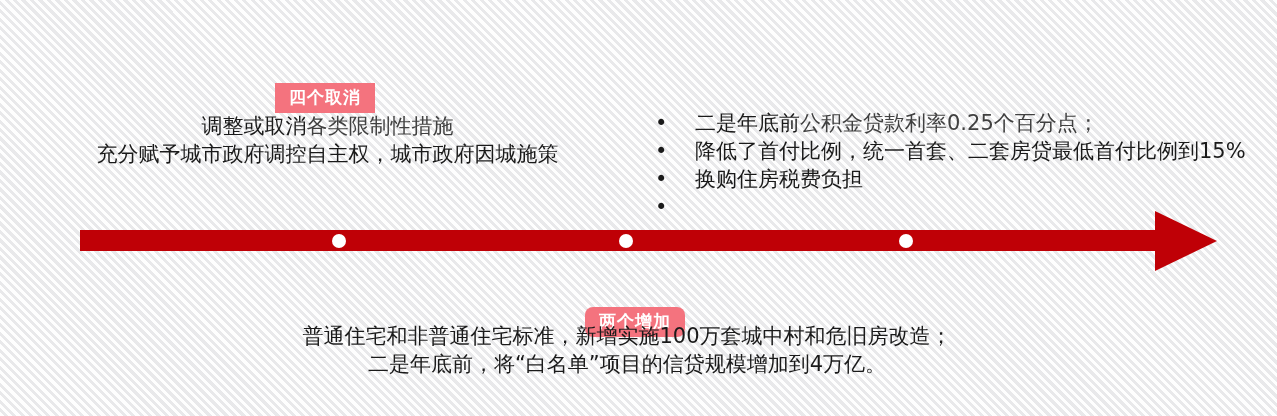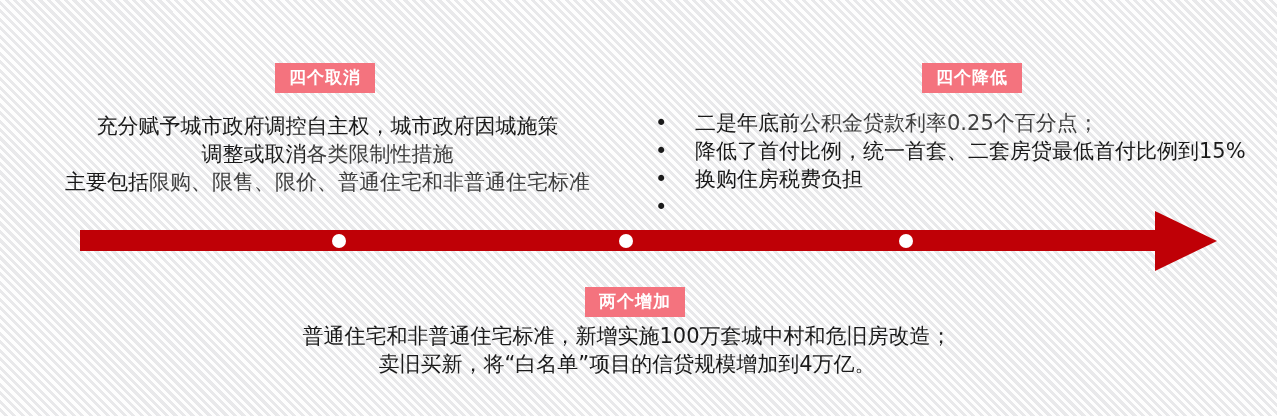--- a/index.html
+++ b/index.html
@@ -61,24 +61,25 @@
   .badge {
     position: absolute;
     background: #f4737e;
     color: #ffffff;
     font-weight: bold;
     font-size: 17px;
     letter-spacing: 1px;
     padding: 5px 14px 6px 14px;
     white-space: nowrap;
     line-height: 1.1;
+    margin-top: 20px;
   }
   .badge-cancel   { left: 275px; top: 63px; }
   .badge-reduce   { left: 922px; top: 63px; }
-  .badge-increase { left: 585px; top: 287px; }
+  .badge-increase { left: 585px; top: 287px; border-radius: 8px; }
 
   
   .blk {
     position: absolute;
     color: #1a1a1a;
     font-size: 21px;
     line-height: 28px;
     white-space: nowrap;
   }
   .blk .hl { color: #404040; }
@@ -124,35 +125,33 @@
 <div id="infographic">
 
   <div class="arrow-bar"></div>
   <div class="arrow-head"></div>
   <div class="arrow-dot d1"></div>
   <div class="arrow-dot d2"></div>
   <div class="arrow-dot d3"></div>
 
   <div class="badge badge-cancel">四个取消</div>
 
-  <div class="badge badge-reduce">四个降低</div>
 
   <div class="badge badge-increase">两个增加</div>
 
   <div class="blk group-cancel">
+    <span class="row"><span>调整或取消</span><span class="hl">各类限制性措施</span></span>
     <span class="row"><span>充分赋予城市政府调控自主权，城市政府因城施策</span><span class="hl"></span></span>
-    <span class="row"><span>调整或取消</span><span class="hl">各类限制性措施</span></span>
-    <span class="row"><span>主要包括</span><span class="hl">限购、限售、限价、普通住宅和非普通住宅标准</span></span>
   </div>
 
   <div class="blk group-reduce">
     <span class="row"><span class="bullet">•</span><span>二是年底前</span><span class="hl">公积金贷款利率0.25个百分点；</span></span>
     <span class="row"><span class="bullet">•</span><span>降低了首付比例，统一首套、二套房贷最低首付比例到15%</span><span class="hl"></span></span>
     <span class="row"><span class="bullet">•</span><span>换购住房税费负担</span><span class="hl"></span></span>
     <span class="row"><span class="bullet">•</span><span class="hl"></span></span>
   </div>
 
   <div class="blk group-increase">
     <span class="row"><span>普通住宅和非普通住宅标准，新增实施100万套城中村和危旧房改造；</span><span class="hl"></span></span>
-    <span class="row"><span>卖旧买新，将“白名单”项目的信贷规模增加到4万亿。</span><span class="hl"></span></span>
+    <span class="row"><span>二是年底前，将“白名单”项目的信贷规模增加到4万亿。</span><span class="hl"></span></span>
   </div>
 
 </div>
 
 </body></html>

